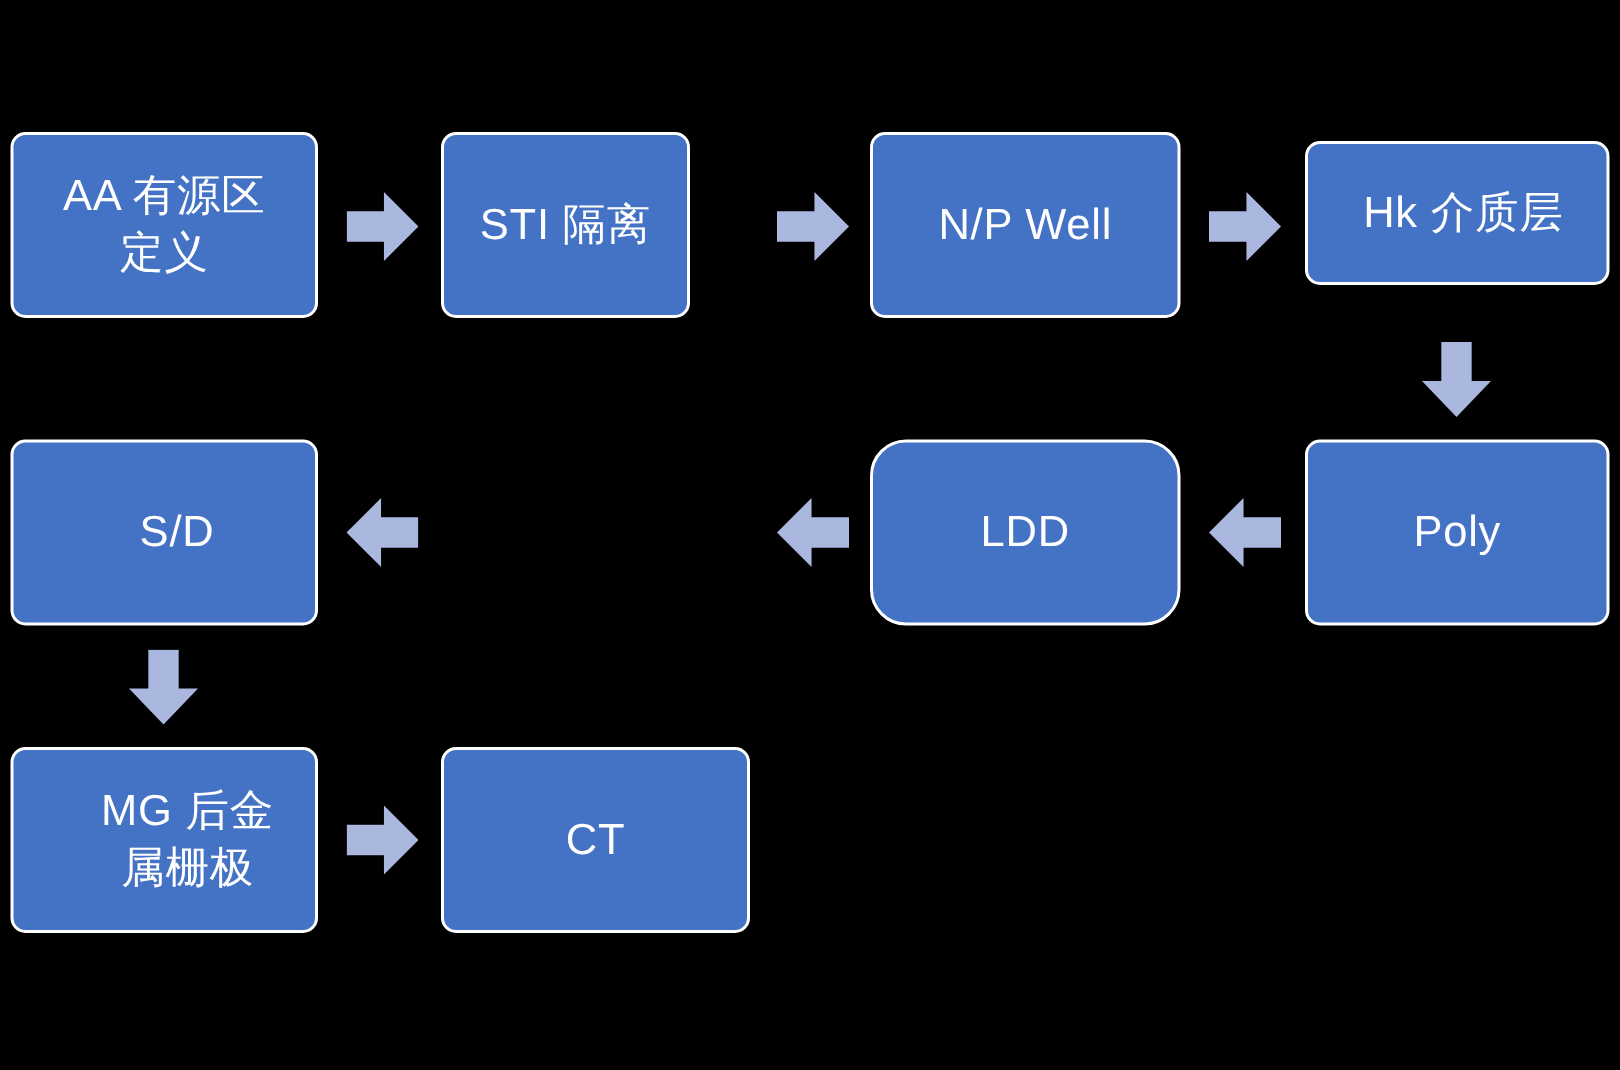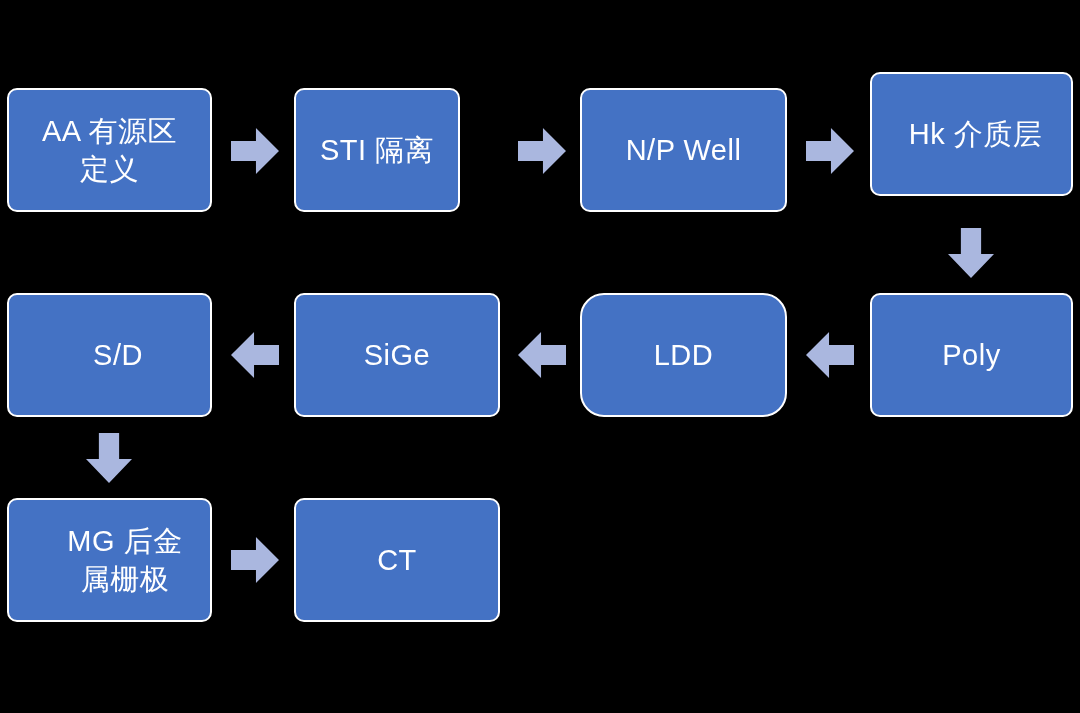--- a/index.html
+++ b/index.html
@@ -61,29 +61,28 @@
   <div class="arrow arrow-right" style="left:231px; top:128px; width:48px; height:46px;"></div>
 
   <div class="node" style="left:294px; top:88px; width:166px; height:124px;">STI 隔离</div>
 
   <div class="arrow arrow-right" style="left:518px; top:128px; width:48px; height:46px;"></div>
 
   <div class="node" style="left:580px; top:88px; width:207px; height:124px;">N/P Well</div>
 
   <div class="arrow arrow-right" style="left:806px; top:128px; width:48px; height:46px;"></div>
 
-  <div class="node" style="left:870px; top:72px; width:203px; height:124px;padding-left:18px;">Hk 介质层</div>
+  <div class="node" style="left:870px; top:94px; width:203px; height:96px;padding-left:18px;">Hk 介质层</div>
 
   <div class="arrow arrow-down" style="left:948px; top:228px; width:46px; height:50px;"></div>
 
   <div class="node" style="left:7px; top:293px; width:205px; height:124px;padding-left:27px;">S/D</div>
 
   <div class="arrow arrow-left" style="left:231px; top:332px; width:48px; height:46px;"></div>
 
-  <div class="node" style="left:294px; top:293px; width:206px; height:124px;">SiGe</div>
 
   <div class="arrow arrow-left" style="left:518px; top:332px; width:48px; height:46px;"></div>
 
   <div class="node" style="left:580px; top:293px; width:207px; height:124px;border-radius:24px;">LDD</div>
 
   <div class="arrow arrow-left" style="left:806px; top:332px; width:48px; height:46px;"></div>
 
   <div class="node" style="left:870px; top:293px; width:203px; height:124px;">Poly</div>
 
   <div class="arrow arrow-down" style="left:86px; top:433px; width:46px; height:50px;"></div>

